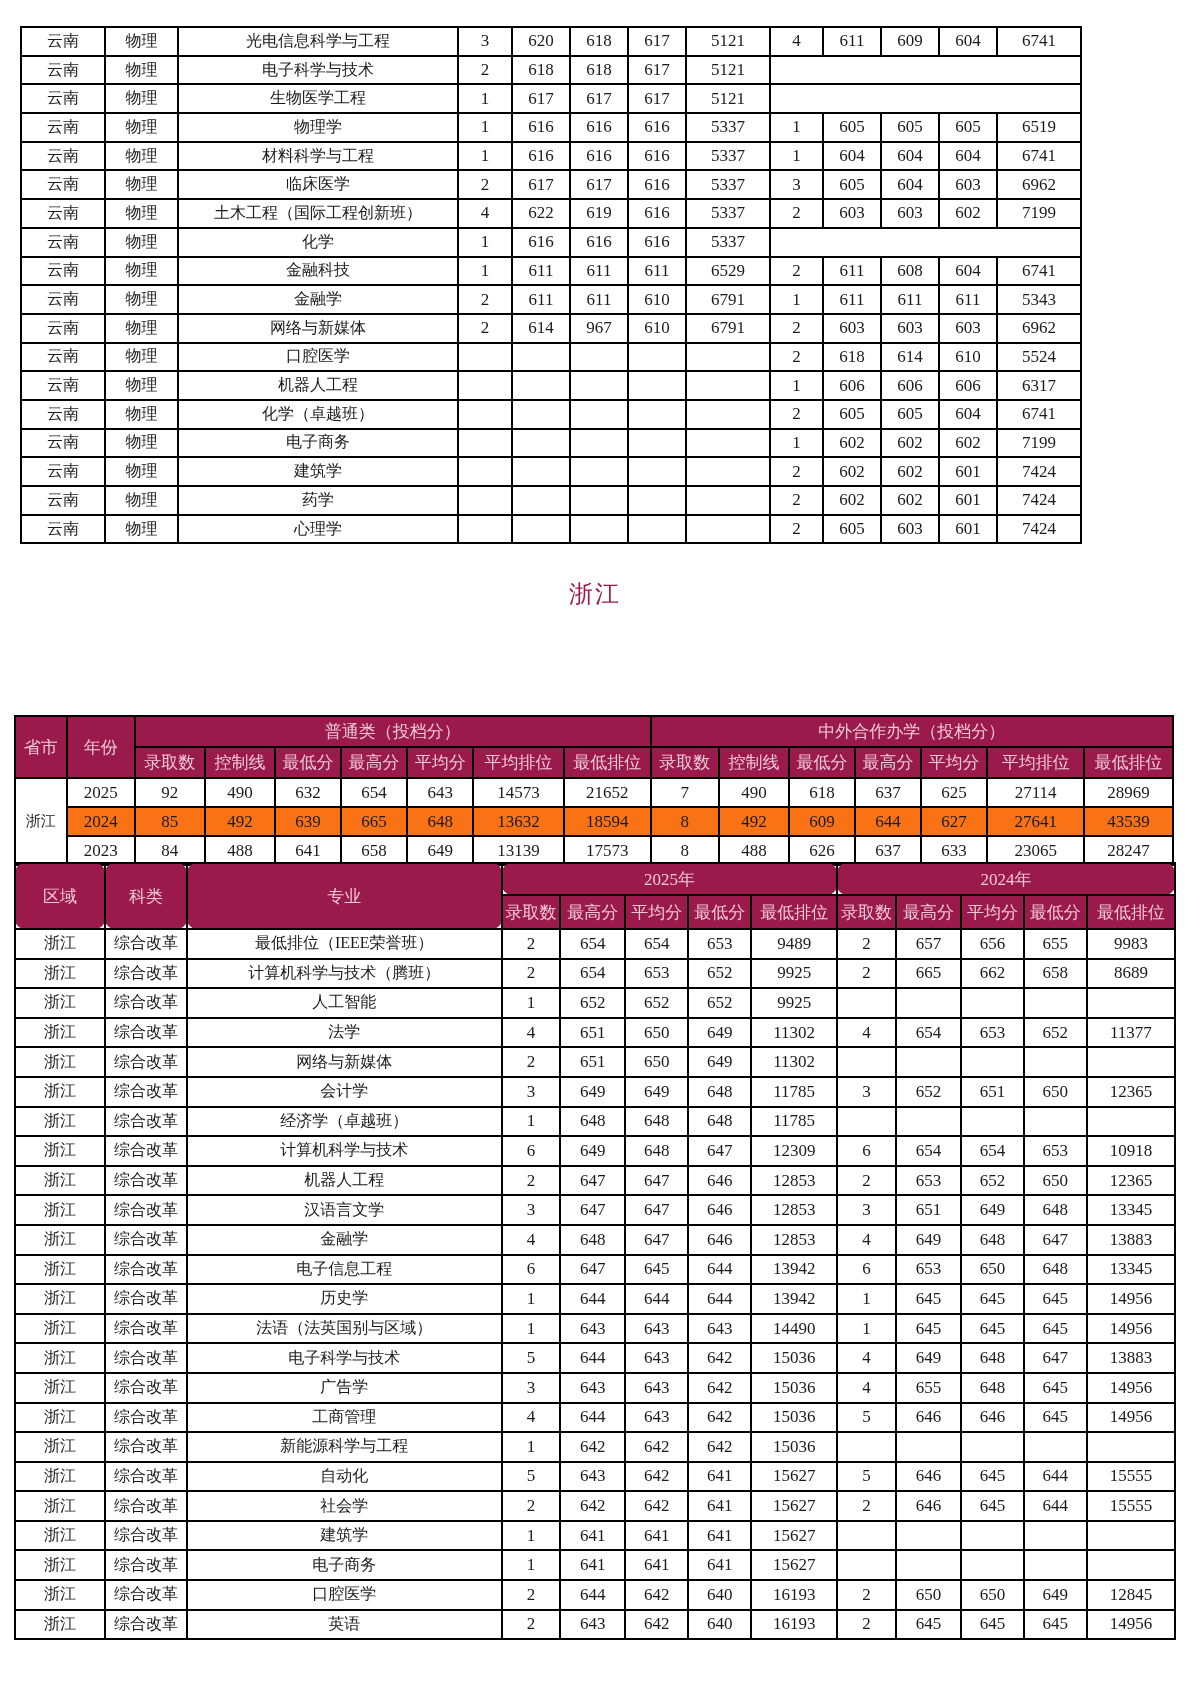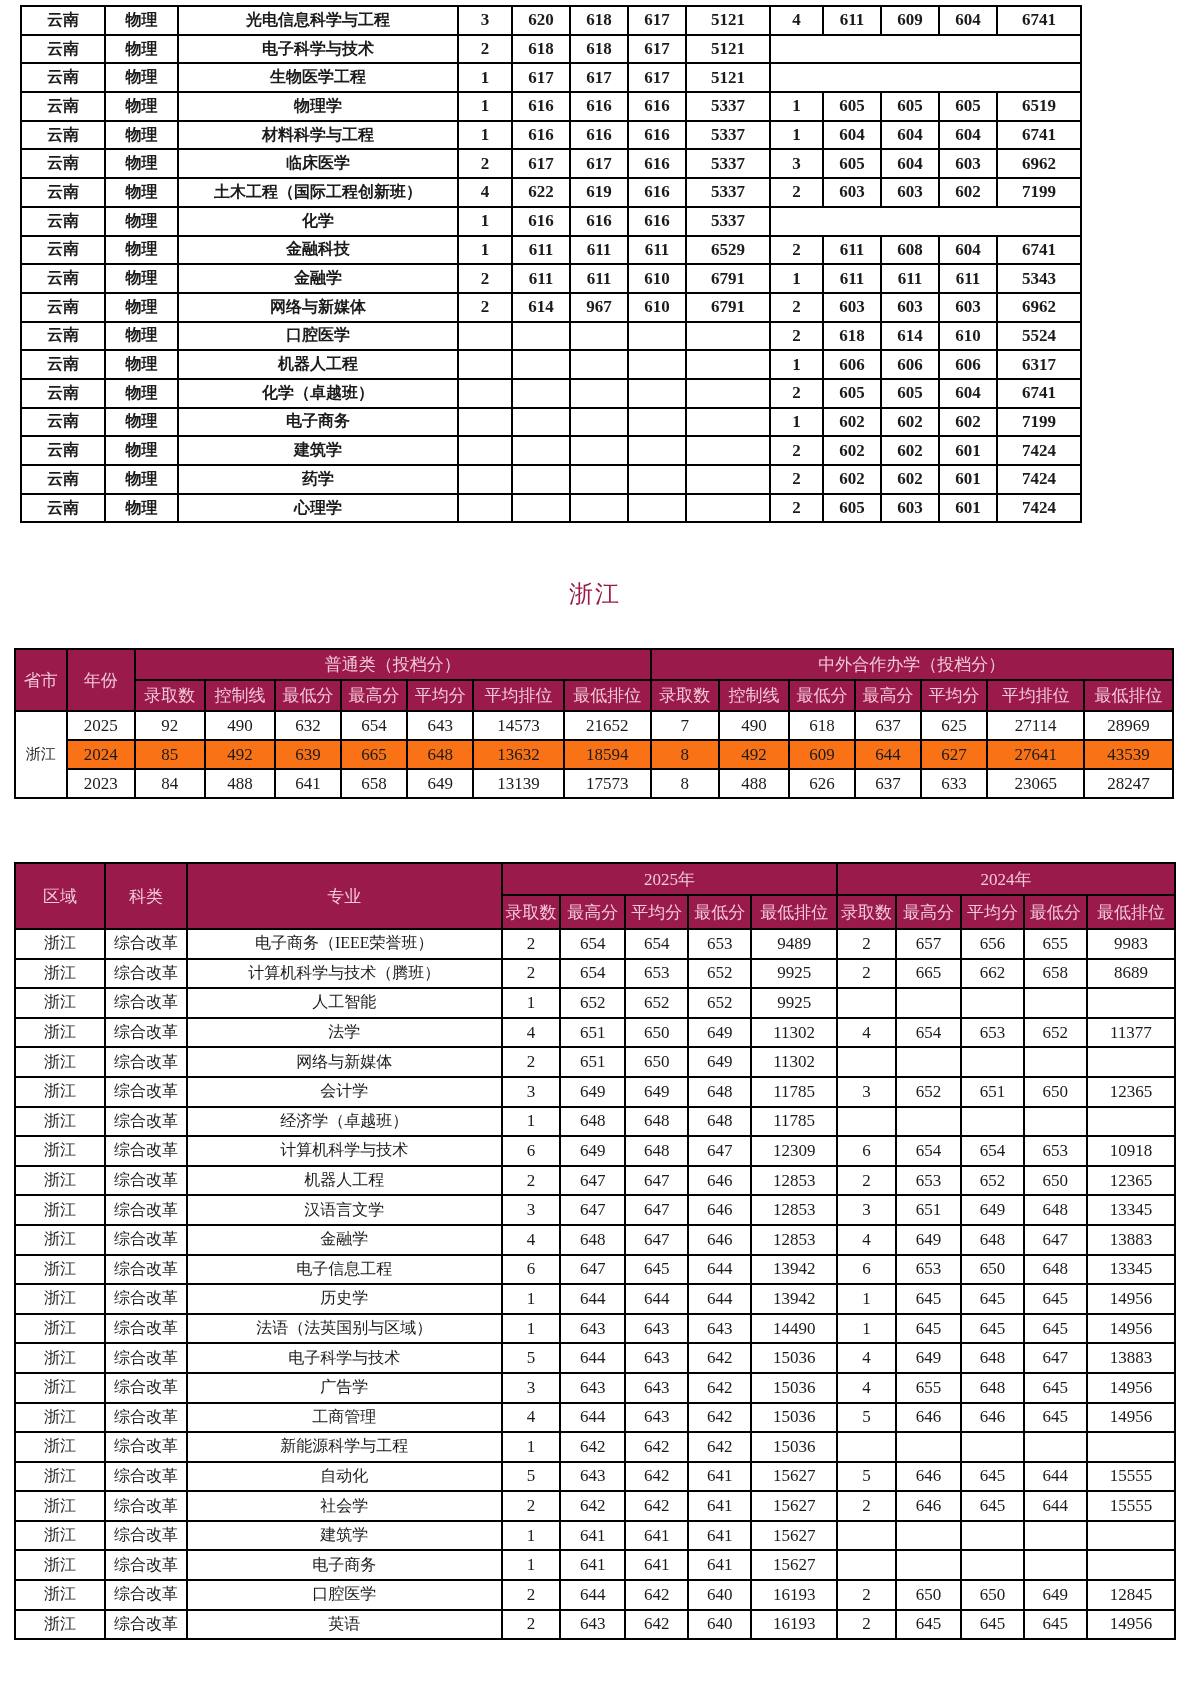--- a/index.html
+++ b/index.html
@@ -16,37 +16,37 @@
     text-align:center;vertical-align:middle;
     padding:0 2px;font-size:16px;
     white-space:nowrap;overflow:hidden;
   }
   .t td.num{font-size:17px;}
   .t th{
     background:#9A1A4B;color:#F2C9D6;font-weight:normal;font-size:17px;
   }
   .left{text-align:left;padding-left:5px;}
   
-  .t1{left:20px;top:5px;width:1060px;font-weight:bold;}
+  .t1{left:20px;top:26px;width:1060px;}
   .t1 td{height:26.7px;}
   
   .title{
     position:absolute;left:0;top:578px;width:1190px;
     text-align:center;font-size:24px;letter-spacing:2px;
     color:#9A1A4B;font-weight:400;margin:0;
   }
   
-  .t2{left:14px;top:648px;width:1160px;}
+  .t2{left:14px;top:715px;width:1160px;}
   .t2 thead th{height:29px;}
   .t2 td{height:27px;margin-left:6px;}
   .t2 .prov{font-size:15px;padding:0;background:#ffffff;}
   tr.shaded td{background:#f97316;}
   
   .t3{left:14px;top:862px;width:1162px;}
-  .t3 thead tr.g th{height:30px;}
+  .t3 thead tr.g th{height:30px;border-radius:10px;}
   .t3 thead tr.s th{height:32px;}
   .t3 td{height:27.6px;}
 </style>
 </head>
 <body>
 
 <table class="t t1">
   <colgroup>
     <col style="width:84px">
       <col style="width:73px">
@@ -459,21 +459,21 @@
         <th>最高分</th>
         <th>平均分</th>
         <th>最低分</th>
         <th>最低排位</th>
       </tr>
   </thead>
   <tbody id="t3body">
       <tr>
         <td>浙江</td>
         <td>综合改革</td>
-        <td class="left">电子商务（IEEE荣誉班）</td>
+        <td class="left">最低排位（IEEE荣誉班）</td>
         <td class="num">2</td>
         <td class="num">654</td>
         <td class="num">654</td>
         <td class="num">653</td>
         <td class="num">9489</td>
         <td class="num">2</td>
         <td class="num">657</td>
         <td class="num">656</td>
         <td class="num">655</td>
         <td class="num">9983</td>

